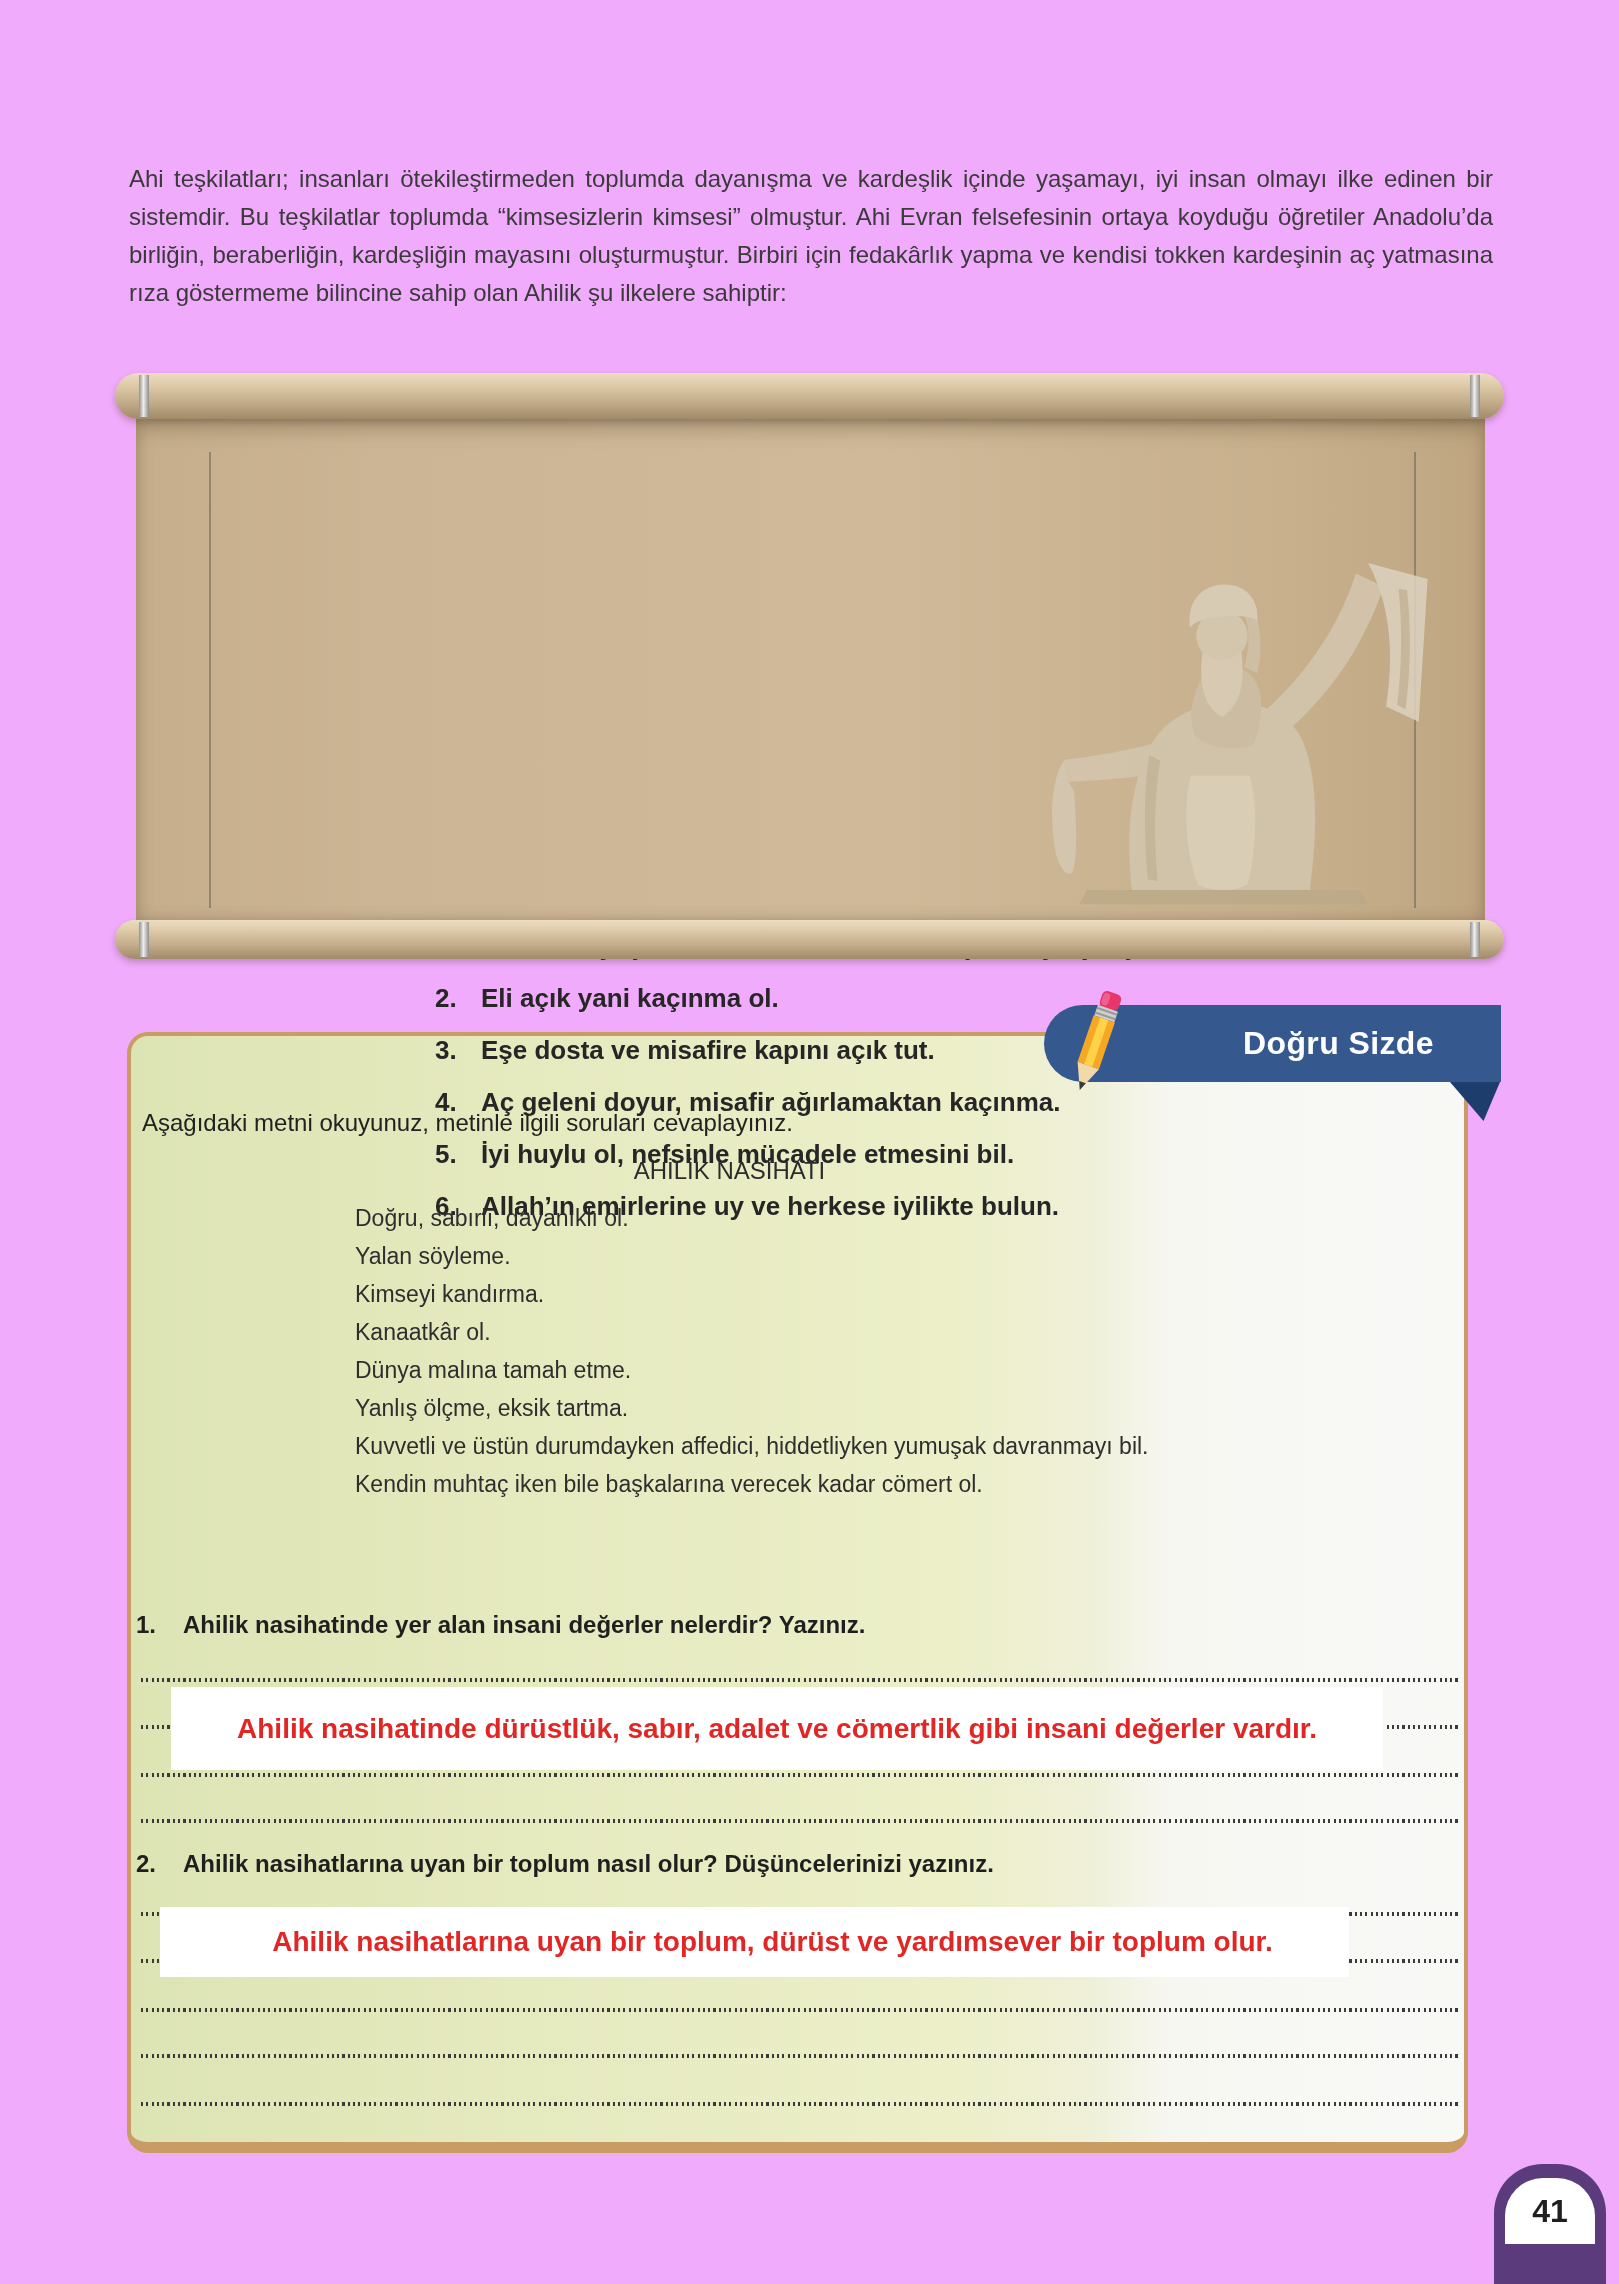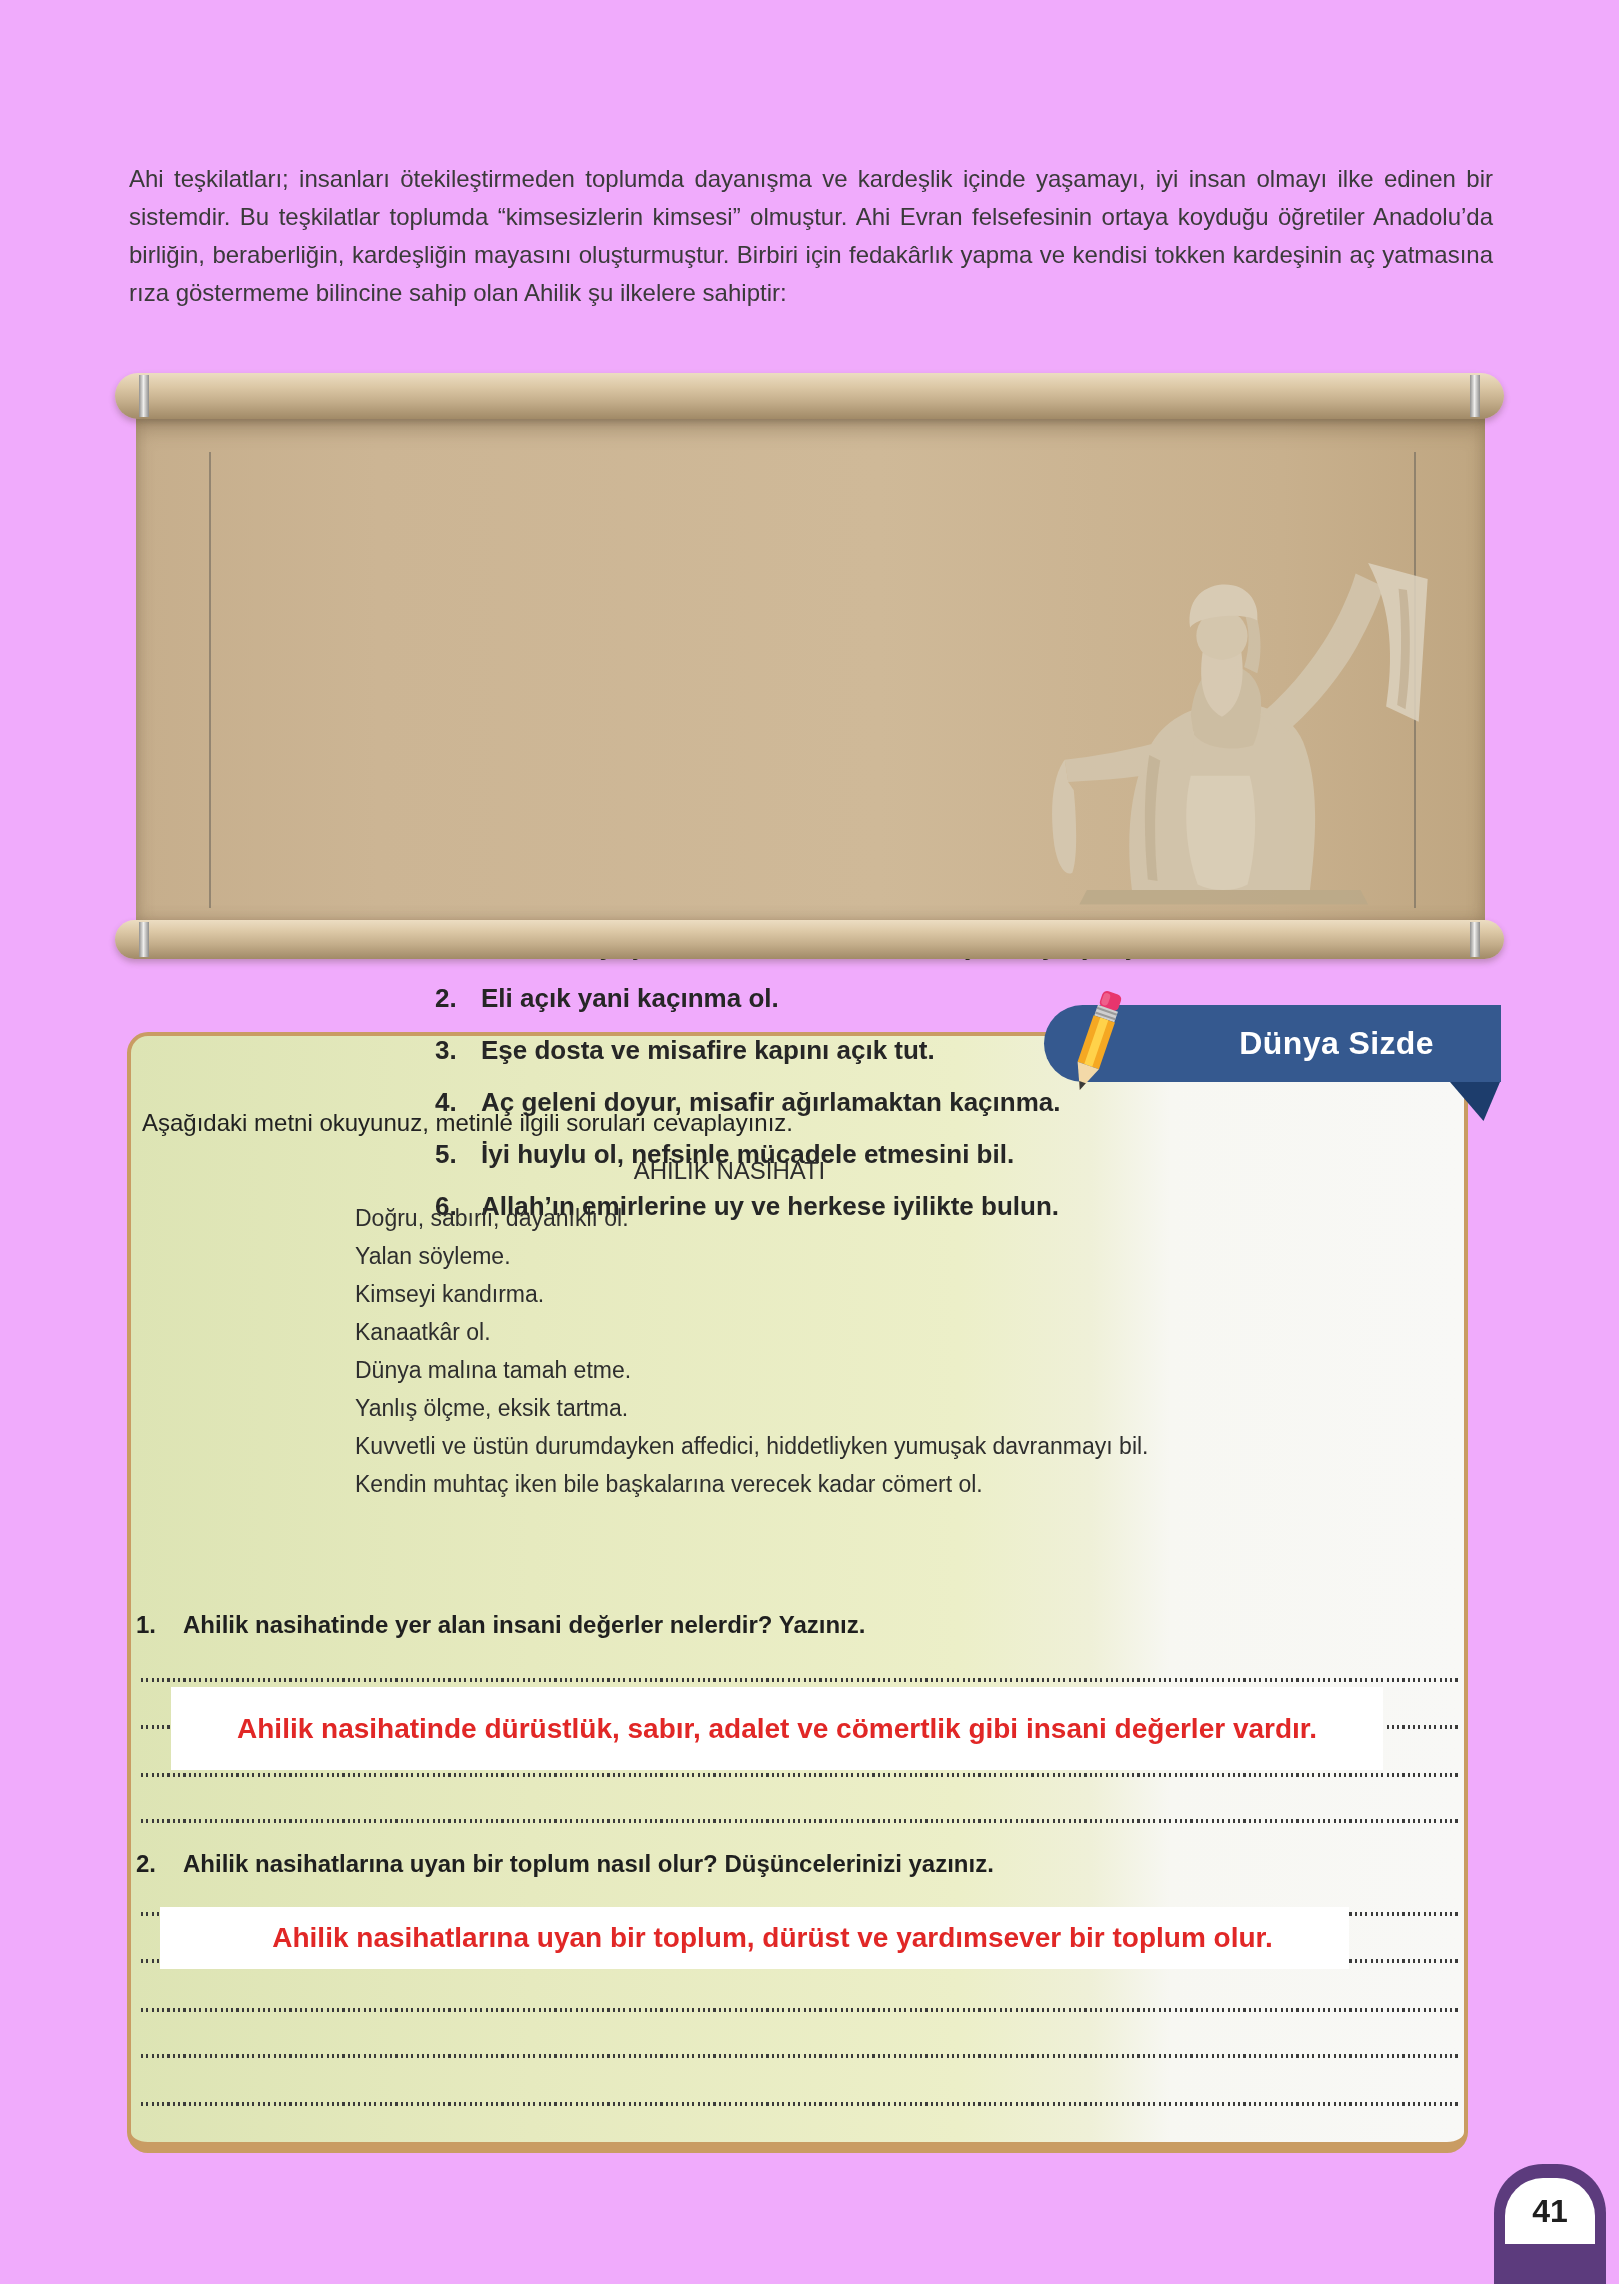--- a/index.html
+++ b/index.html
@@ -76,21 +76,21 @@
   }
   .dl1 { top:1678px; } .dl2 { top:1725px; } .dl3 { top:1773px; } .dl4 { top:1819px; }
   .dl5 { top:1912px; } .dl6 { top:1959px; } .dl7 { top:2008px; } .dl8 { top:2054px; } .dl9 { top:2102px; }
 
   .answer-box {
     position:absolute; background:#ffffff; z-index:3;
     display:flex; align-items:center; justify-content:center; text-align:center;
     color:#e12726; font-weight:bold; font-size:28px; line-height:38px;
   }
   .ans1 { left:171px; top:1687px; width:1212px; height:83px; padding:0 21px; }
-  .ans2 { left:160px; top:1907px; width:1189px; height:62px;padding-left:36px; }
+  .ans2 { left:160px; top:1907px; width:1189px; height:70px;padding-left:36px; }
 
   
   .page-badge {
     position:absolute; left:1494px; top:2164px; width:112px; height:120px;
     background:#5c3b7d; border-radius:49px 49px 0 0;padding-left:20px;
   }
   .page-badge-inner {
     position:absolute; left:11.2px; right:11.2px; top:14px; height:66px;
     background:#ffffff; border-radius:38px 38px 0 0;
     display:flex; align-items:center; justify-content:center;
@@ -160,21 +160,21 @@
     <div class="scroll-rod rod-bottom">
       <span class="rod-band band-left"></span>
       <span class="rod-band band-right"></span>
     </div>
   </div>
 
   <div class="sira-box"></div>
 
   <div class="banner-fold"></div>
   <div class="banner">
-    <span class="banner-label">Dünya Sizde</span>
+    <span class="banner-label">Doğru Sizde</span>
   </div>
   <svg class="pencil" viewBox="0 0 60 152" aria-hidden="true">
     <rect x="16" y="3" width="28" height="24" rx="7" fill="#e8356d"></rect>
     <rect x="18" y="6" width="10" height="18" rx="5" fill="#f06a92" opacity="0.8"></rect>
     <rect x="15" y="26" width="30" height="16" fill="#cfcfcf"></rect>
     <rect x="15" y="29" width="30" height="3" fill="#9a9a9a"></rect>
     <rect x="15" y="36" width="30" height="3" fill="#9a9a9a"></rect>
     <rect x="14" y="42" width="32" height="70" fill="#f5a823"></rect>
     <rect x="24" y="42" width="12" height="70" fill="#ffd24a"></rect>
     <polygon points="14,112 46,112 30,149" fill="#f3d9a8"></polygon>

